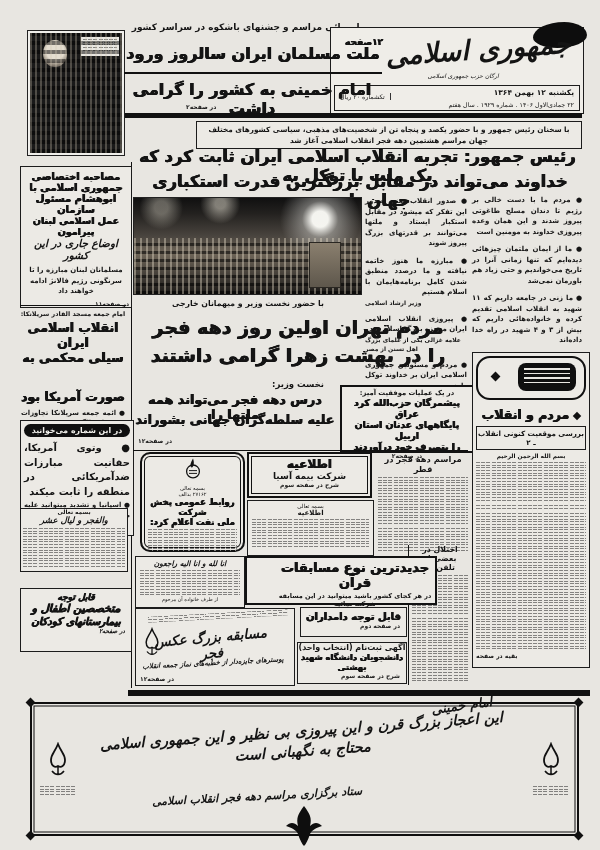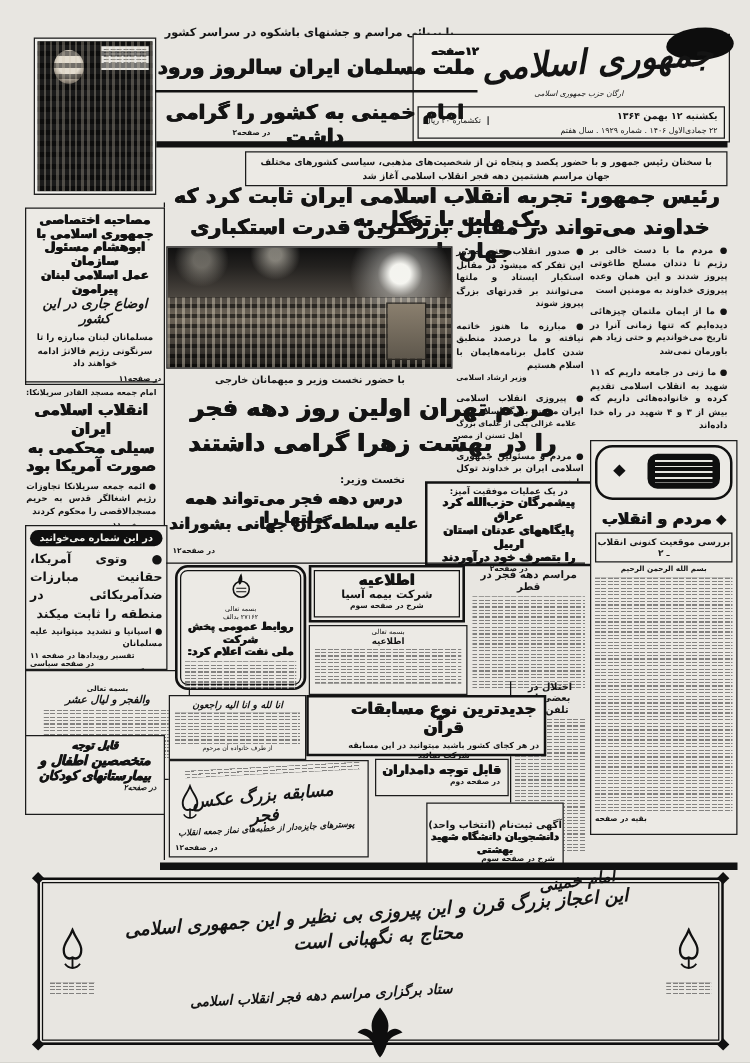--- a/index.html
+++ b/index.html
@@ -98,37 +98,37 @@
     <div class="b" style="font-size:7px;margin-top:4px;line-height:1.5;">مسلمانان لبنان مبارزه را تا سرنگونی رژیم فالانژ ادامه خواهند داد</div>
     <div class="ref" style="text-align:right;margin-top:3px;">در صفحه۱۱</div>
   </div>
 
   <div class="abs rule" style="left:20px;top:305px;width:106px;height:1px;"></div>
 
   <div class="abs c" style="left:18px;top:310px;width:110px;">
     <div class="b" style="font-size:6.4px;">امام جمعه مسجد القادر سریلانکا:</div>
     <div class="blk" style="font-size:12.5px;margin-top:2px;">انقلاب اسلامی ایران</div>
     <div class="blk" style="font-size:12.5px;">سیلی محکمی به</div>
-    <div class="blk" style="font-size:12.5px;">صورت آمریکا بود</div>
+    <div class="blk" style="font-size:12.5px;margin-top:24px;">صورت آمریکا بود</div>
     <div class="j b" style="font-size:6.8px;margin:4px 3px 0;line-height:1.5;">● ائمه جمعه سریلانکا تجاوزات رژیم اشغالگر قدس به حریم مسجدالاقصی را محکوم کردند</div>
     <div class="ref" style="text-align:right;margin:2px 4px 0;">در صفحه۱۱</div>
   </div>
 
   <div class="abs bd" style="left:20px;top:420px;width:106px;height:108px;padding:3px;">
     <div class="c" style="background:#0f0f0f;color:#f2f1ec;border-radius:8px;font-size:7.8px;font-weight:bold;padding:2px 0;">در این شماره می‌خوانید</div>
     <div class="j b" style="font-size:10px;line-height:1.45;margin-top:4px;">● وتوی آمریکا، حقانیت مبارزات ضدآمریکائی در منطقه را ثابت میکند</div>
     <div class="j b" style="font-size:6.8px;line-height:1.45;margin-top:2px;">● اسپانیا و تشدید میتوانید علیه مسلمانان</div>
     <div class="ref" style="text-align:left;">تفسیر رویدادها در صفحه ۱۱</div>
     <div class="ref" style="text-align:left;">در صفحه سیاسی</div>
     <div class="cal c" style="font-size:13px;transform:skewX(-8deg);">گزارش ویژه</div>
     <div class="cal" style="font-size:11px;transform:skewX(-8deg);padding-right:8px;display:inline-block;">شهرستانها</div>
     <span class="ref">در صفحه۷</span>
   </div>
 
-  <div class="abs bd c" style="left:20px;top:536px;width:106px;height:62px;padding:12px;">
+  <div class="abs bd c" style="left:20px;top:508px;width:106px;height:62px;padding:0;">
     <div class="b" style="font-size:5.8px;">بسمه تعالی</div>
     <div class="cal" style="font-size:8.5px;">والفجر و لیال عشر</div>
     <div class="simf" style="height:40px;margin:3px 2px 0;"></div>
   </div>
 
   <div class="abs bd c" style="left:20px;top:588px;width:106px;height:56px;padding:3px 2px;font-style:italic;">
     <div class="blk" style="font-size:9px;">قابل توجه</div>
     <div class="blk" style="font-size:11px;">متخصصین اطفال و</div>
     <div class="blk" style="font-size:10.5px;">بیمارستانهای کودکان</div>
     <div class="ref" style="text-align:right;margin-right:4px;">در صفحه۲</div>
@@ -243,21 +243,21 @@
     <div class="blk" style="font-size:13px;margin-top:2px;">جدیدترین نوع مسابقات قرآن</div>
     <div class="b" style="font-size:6.5px;margin-top:2px;">در هر کجای کشور باشید میتوانید در این مسابقه شرکت نمائید</div>
     <div class="ref">در صفحه۷</div>
   </div>
 
   <div class="abs bd c" style="left:300px;top:607px;width:105px;height:28px;">
     <div class="blk" style="font-size:10px;margin-top:3px;">قابل توجه دامداران</div>
     <div class="ref" style="text-align:right;margin-right:6px;">در صفحه دوم</div>
   </div>
 
-  <div class="abs bd c" style="left:297px;top:642px;width:108px;height:40px;padding-top:12px;margin-left:44px;">
+  <div class="abs bd c" style="left:297px;top:642px;width:108px;height:40px;padding-top:0;">
     <div class="b" style="font-size:8px;">آگهی ثبت‌نام (انتخاب واحد)</div>
     <div class="blk" style="font-size:8.3px;">دانشجویان دانشگاه شهید بهشتی</div>
     <div class="ref" style="text-align:right;margin-right:6px;">شرح در صفحه سوم</div>
   </div>
 
   <div class="abs bd" style="left:135px;top:608px;width:158px;height:76px;overflow:hidden;">
     <svg viewBox="0 0 24 40" width="20" height="34" style="position:absolute;right:auto;left:6px;top:18px;">
       <path d="M12 2 C9 10 5 12 5 18 C5 24 9 26 12 24 C15 26 19 24 19 18 C19 12 15 10 12 2 Z" fill="none" stroke="#111" stroke-width="1.8"></path>
       <path d="M12 24 L12 33 M6 29 C9 33.5 15 33.5 18 29" stroke="#111" fill="none" stroke-width="1.5"></path>
     </svg>

